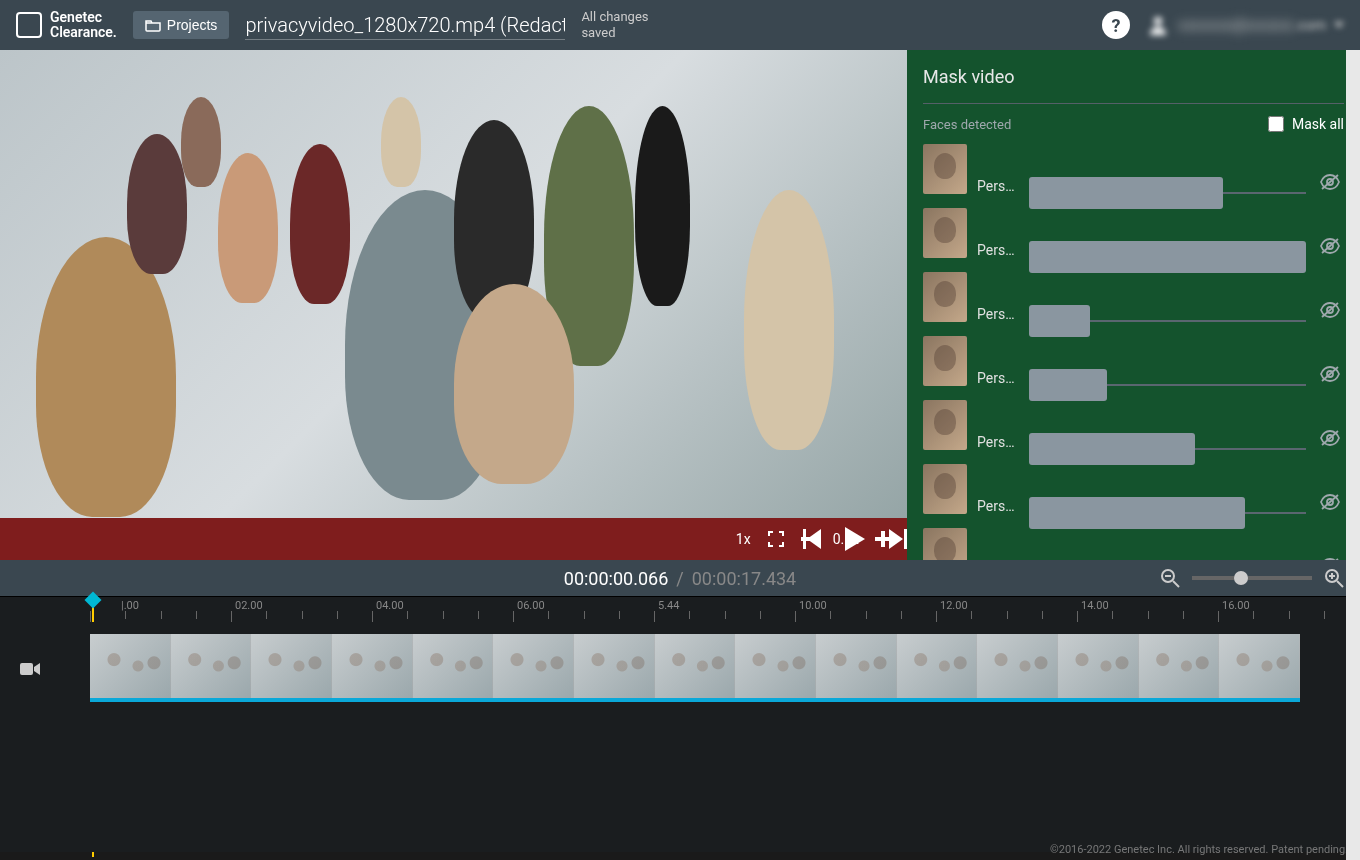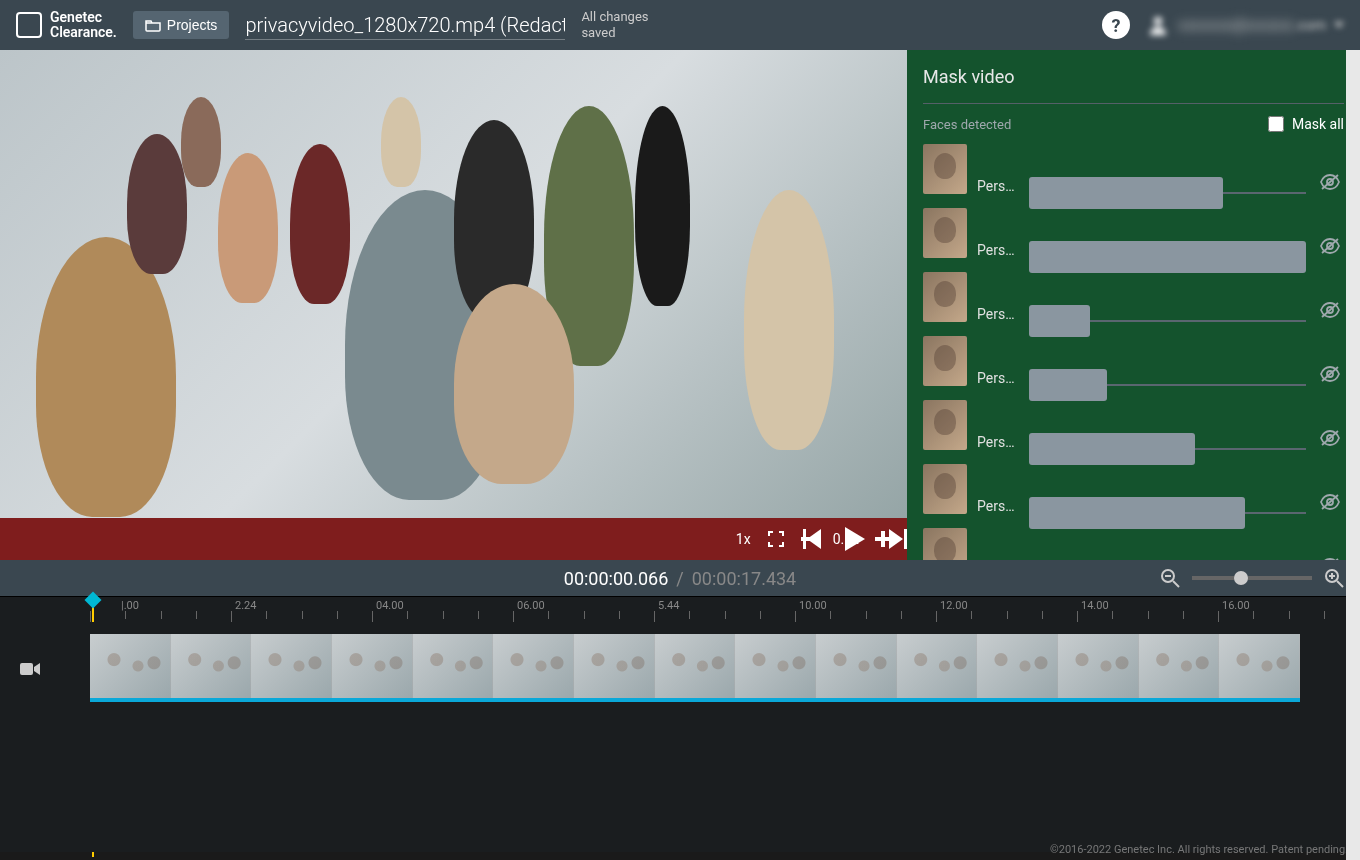--- a/index.html
+++ b/index.html
@@ -316,21 +316,21 @@
   </div>
   <div class="ruler" id="ruler">
     <div class="playhead" style="left:92px;height:260px">
       <div class="playhead-diamond"></div>
     </div>
   <div class="ruler-label" style="left: 90px; margin-left: 27px;">|.00</div>
       <div class="ruler-tick major" style="left: 90px; top: 14px;"></div>
       <div class="ruler-tick" style="left: 125.25px; top: 14px;"></div>
       <div class="ruler-tick" style="left: 160.5px; top: 14px;"></div>
       <div class="ruler-tick" style="left: 195.75px; top: 14px;"></div>
-      <div class="ruler-label" style="left: 231px;">2.24</div>
+      <div class="ruler-label" style="left: 231px;">02.00</div>
       <div class="ruler-tick major" style="left: 231px; top: 14px;"></div>
       <div class="ruler-tick" style="left: 266.25px; top: 14px;"></div>
       <div class="ruler-tick" style="left: 301.5px; top: 14px;"></div>
       <div class="ruler-tick" style="left: 336.75px; top: 14px;"></div>
       <div class="ruler-label" style="left: 372px;">04.00</div>
       <div class="ruler-tick major" style="left: 372px; top: 14px;"></div>
       <div class="ruler-tick" style="left: 407.25px; top: 14px;"></div>
       <div class="ruler-tick" style="left: 442.5px; top: 14px;"></div>
       <div class="ruler-tick" style="left: 477.75px; top: 14px;"></div>
       <div class="ruler-label" style="left: 513px;">06.00</div>

